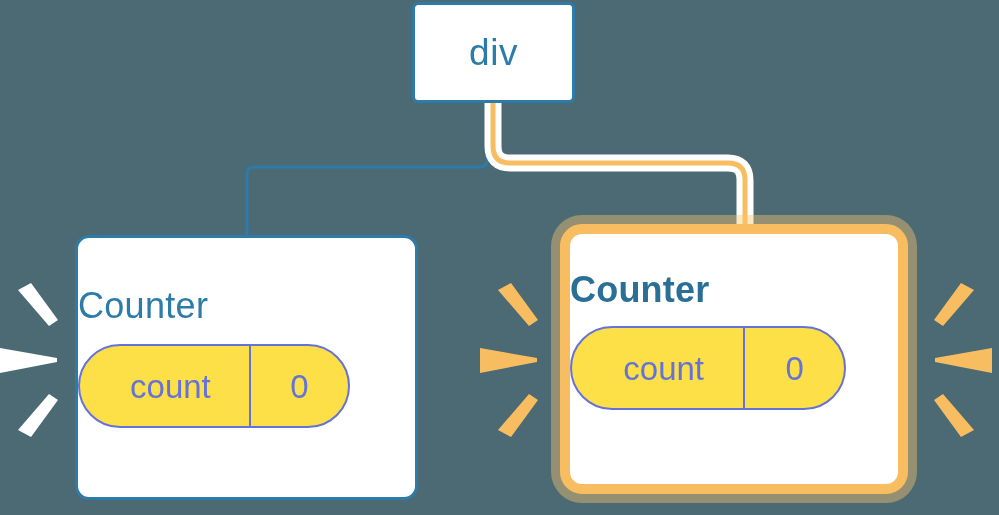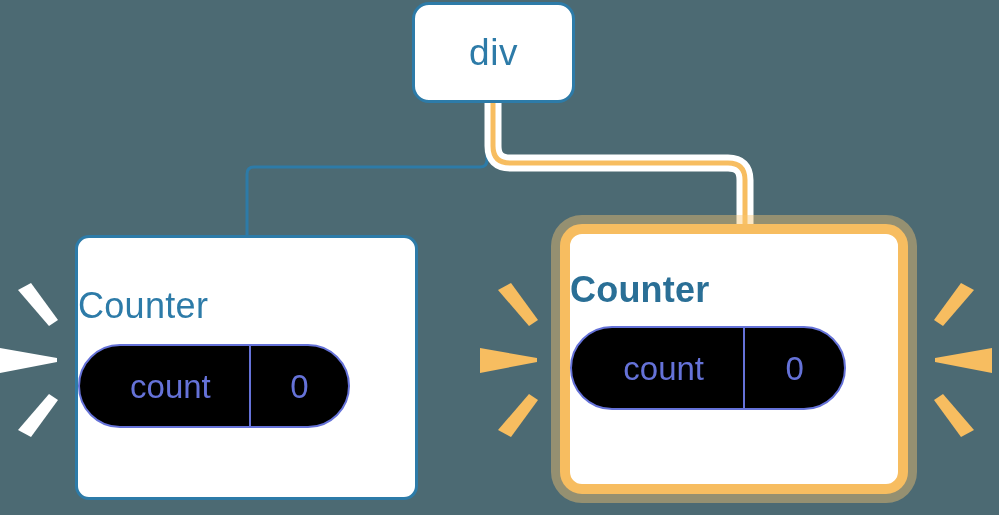--- a/index.html
+++ b/index.html
@@ -32,21 +32,21 @@
     position: absolute;
     background: #ffffff;
     box-sizing: border-box;
   }
   .node-div {
     left: 412px;
     top: 2px;
     width: 163px;
     height: 101px;
     border: 3px solid #2d7ba8;
-    border-radius: 17px;
+    border-radius: 6px;
     display: flex;
     align-items: center;
     justify-content: center;
     z-index: 6;
   }
   .node-div .node-title {
     color: #2d7ba8;
     font-size: 37px;
     font-weight: 400;
     letter-spacing: 0.5px;
@@ -99,21 +99,21 @@
     letter-spacing: 0.2px;
   }
 
   
   .pill {
     position: relative;
     display: flex;
     align-items: stretch;
     border: 2px solid #6572d8;
     border-radius: 999px;
-    background: #000000;
+    background: #fde047;
     height: 84px;
     box-sizing: border-box;
   }
   .card-left .pill {
     width: 272px;
     margin-top: 20px;
   }
   .card-right .pill {
     width: 276px;
     margin-top: 18px;

